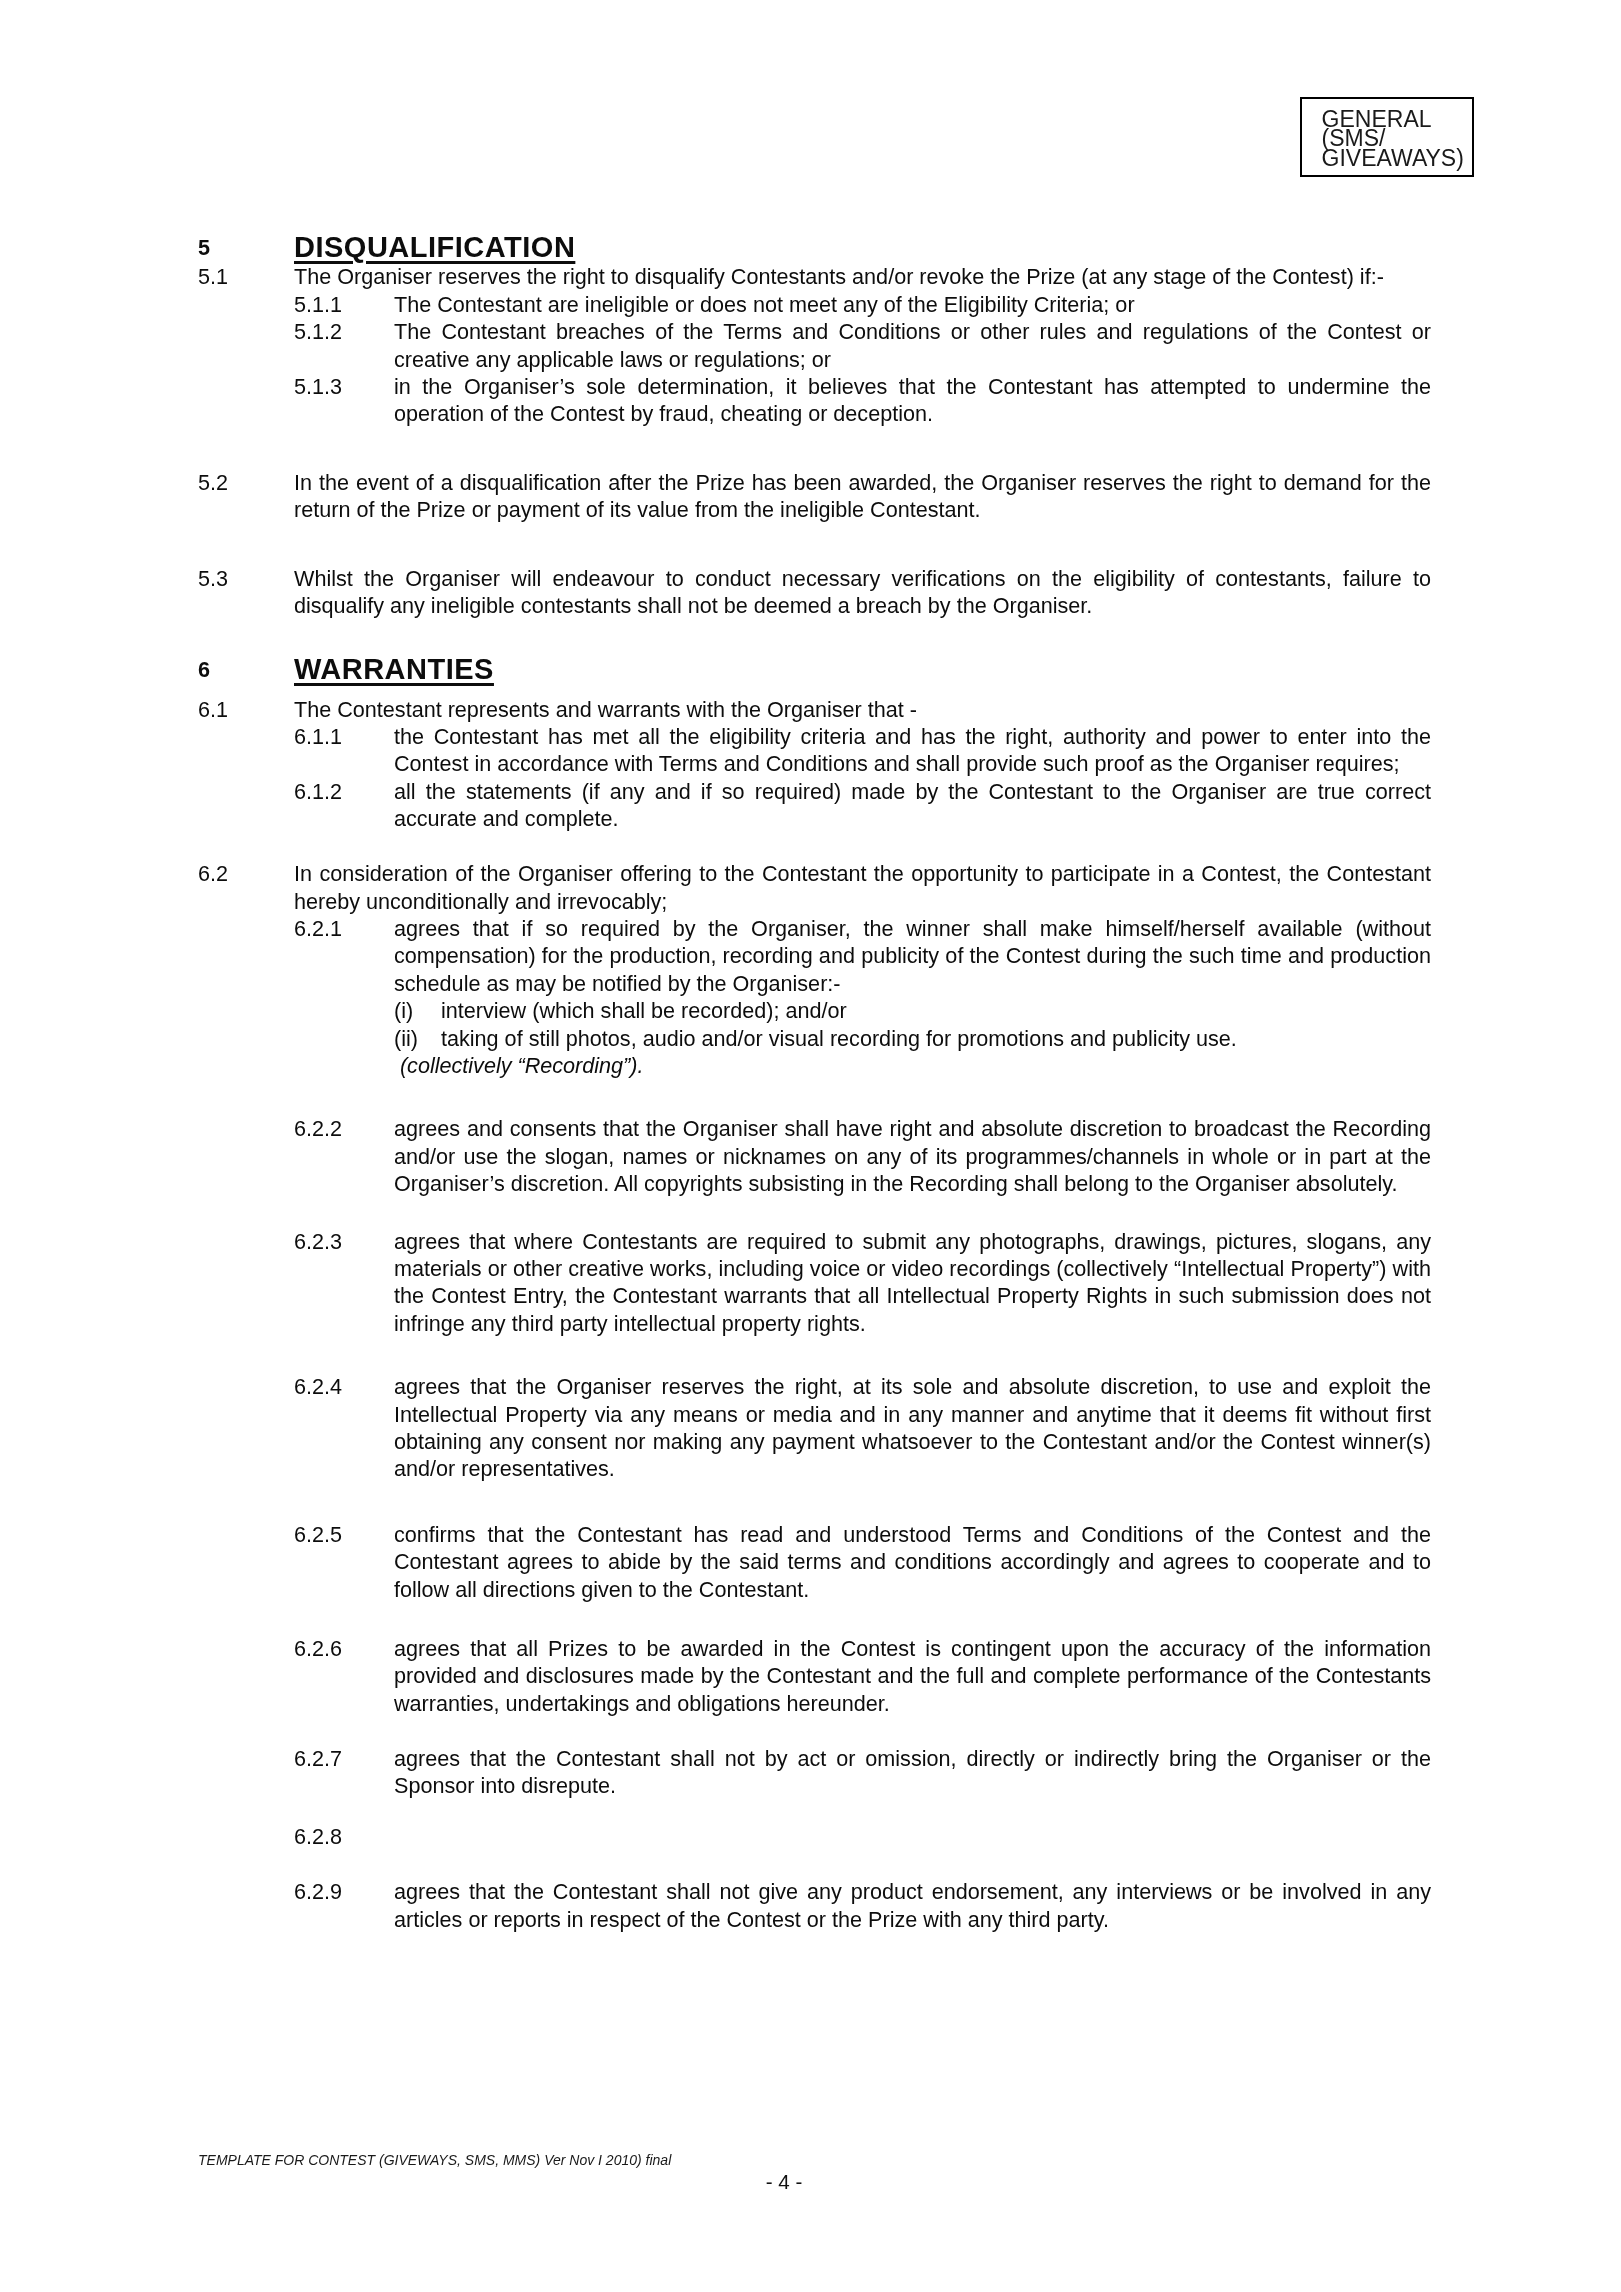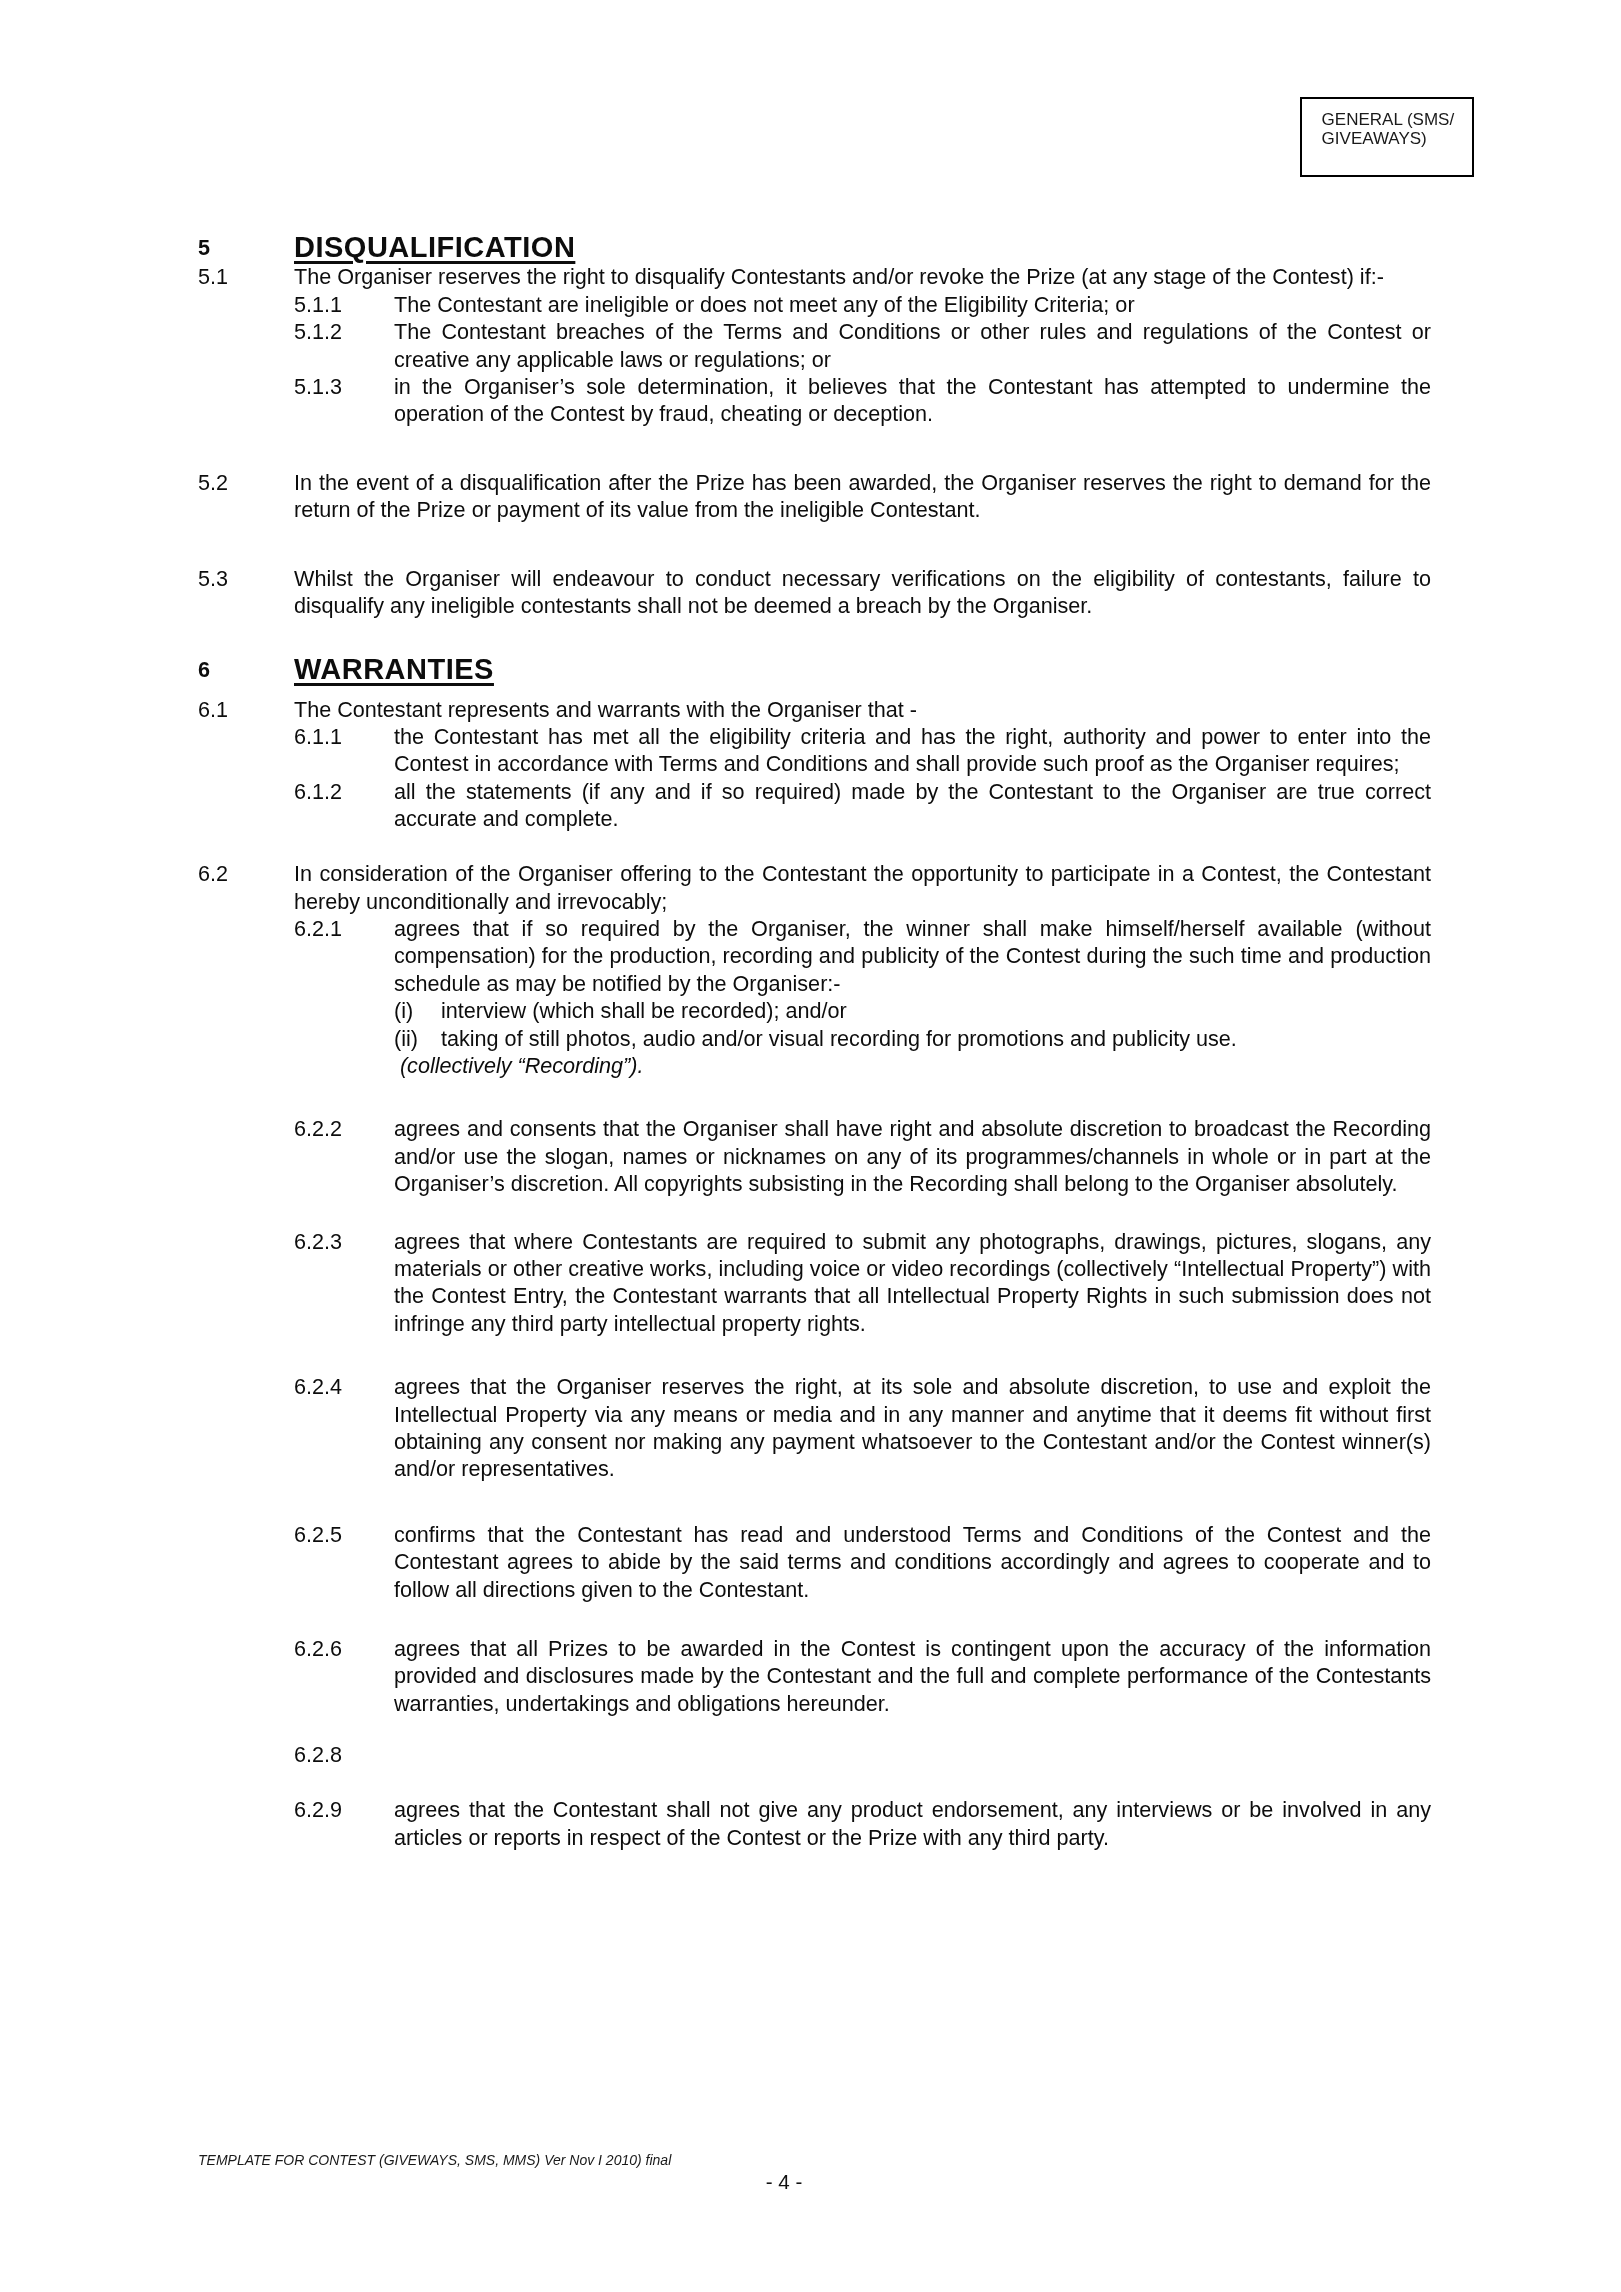--- a/index.html
+++ b/index.html
@@ -16,21 +16,21 @@
     overflow: hidden;
   }
   .header-box {
     position: absolute;
     left: 1300px;
     top: 97px;
     width: 174px;
     height: 80px;
     border: 2.9px solid #000;
     padding: 10.8px 7.8px 0 19.6px;
-    font-size: 17px;
+    font-size: 23px;
     line-height: 19.6px;
     color: #1a1a1a;
   }
   .content {
     position: absolute;
     left: 198px;
     top: 234px;
     width: 1233px;
   }
   .row { display: grid; grid-template-columns: 96px 1fr; align-items: start; }
@@ -184,20 +184,25 @@
       <div class="num">6.2.5</div>
       <p class="txt">confirms that the Contestant has read and understood Terms and Conditions of the Contest and the Contestant agrees to abide by the said terms and conditions accordingly and agrees to cooperate and to follow all directions given to the Contestant.</p>
     </div>
 
     <div class="row l3" style="margin-top:32px">
       <div class="spacer"></div>
       <div class="num">6.2.6</div>
       <p class="txt">agrees that all Prizes to be awarded in the Contest is contingent upon the accuracy of the information provided and disclosures made by the Contestant and the full and complete performance of the Contestants warranties, undertakings and obligations hereunder.</p>
     </div>
 
+    <div class="row l3" style="margin-top:27.4px">
+      <div class="spacer"></div>
+      <div class="num">6.2.7</div>
+      <p class="txt">agrees that the Contestant shall not by act or omission, directly or indirectly bring the Organiser or the Sponsor into disrepute.</p>
+    </div>
 
     <div class="row l3" style="margin-top:23.5px">
       <div class="spacer"></div>
       <div class="num">6.2.8</div>
     </div>
 
     <div class="row l3" style="margin-top:28px">
       <div class="spacer"></div>
       <div class="num">6.2.9</div>
       <p class="txt">agrees that the Contestant shall not give any product endorsement, any interviews or be involved in any articles or reports in respect of the Contest or the Prize with any third party.</p>

